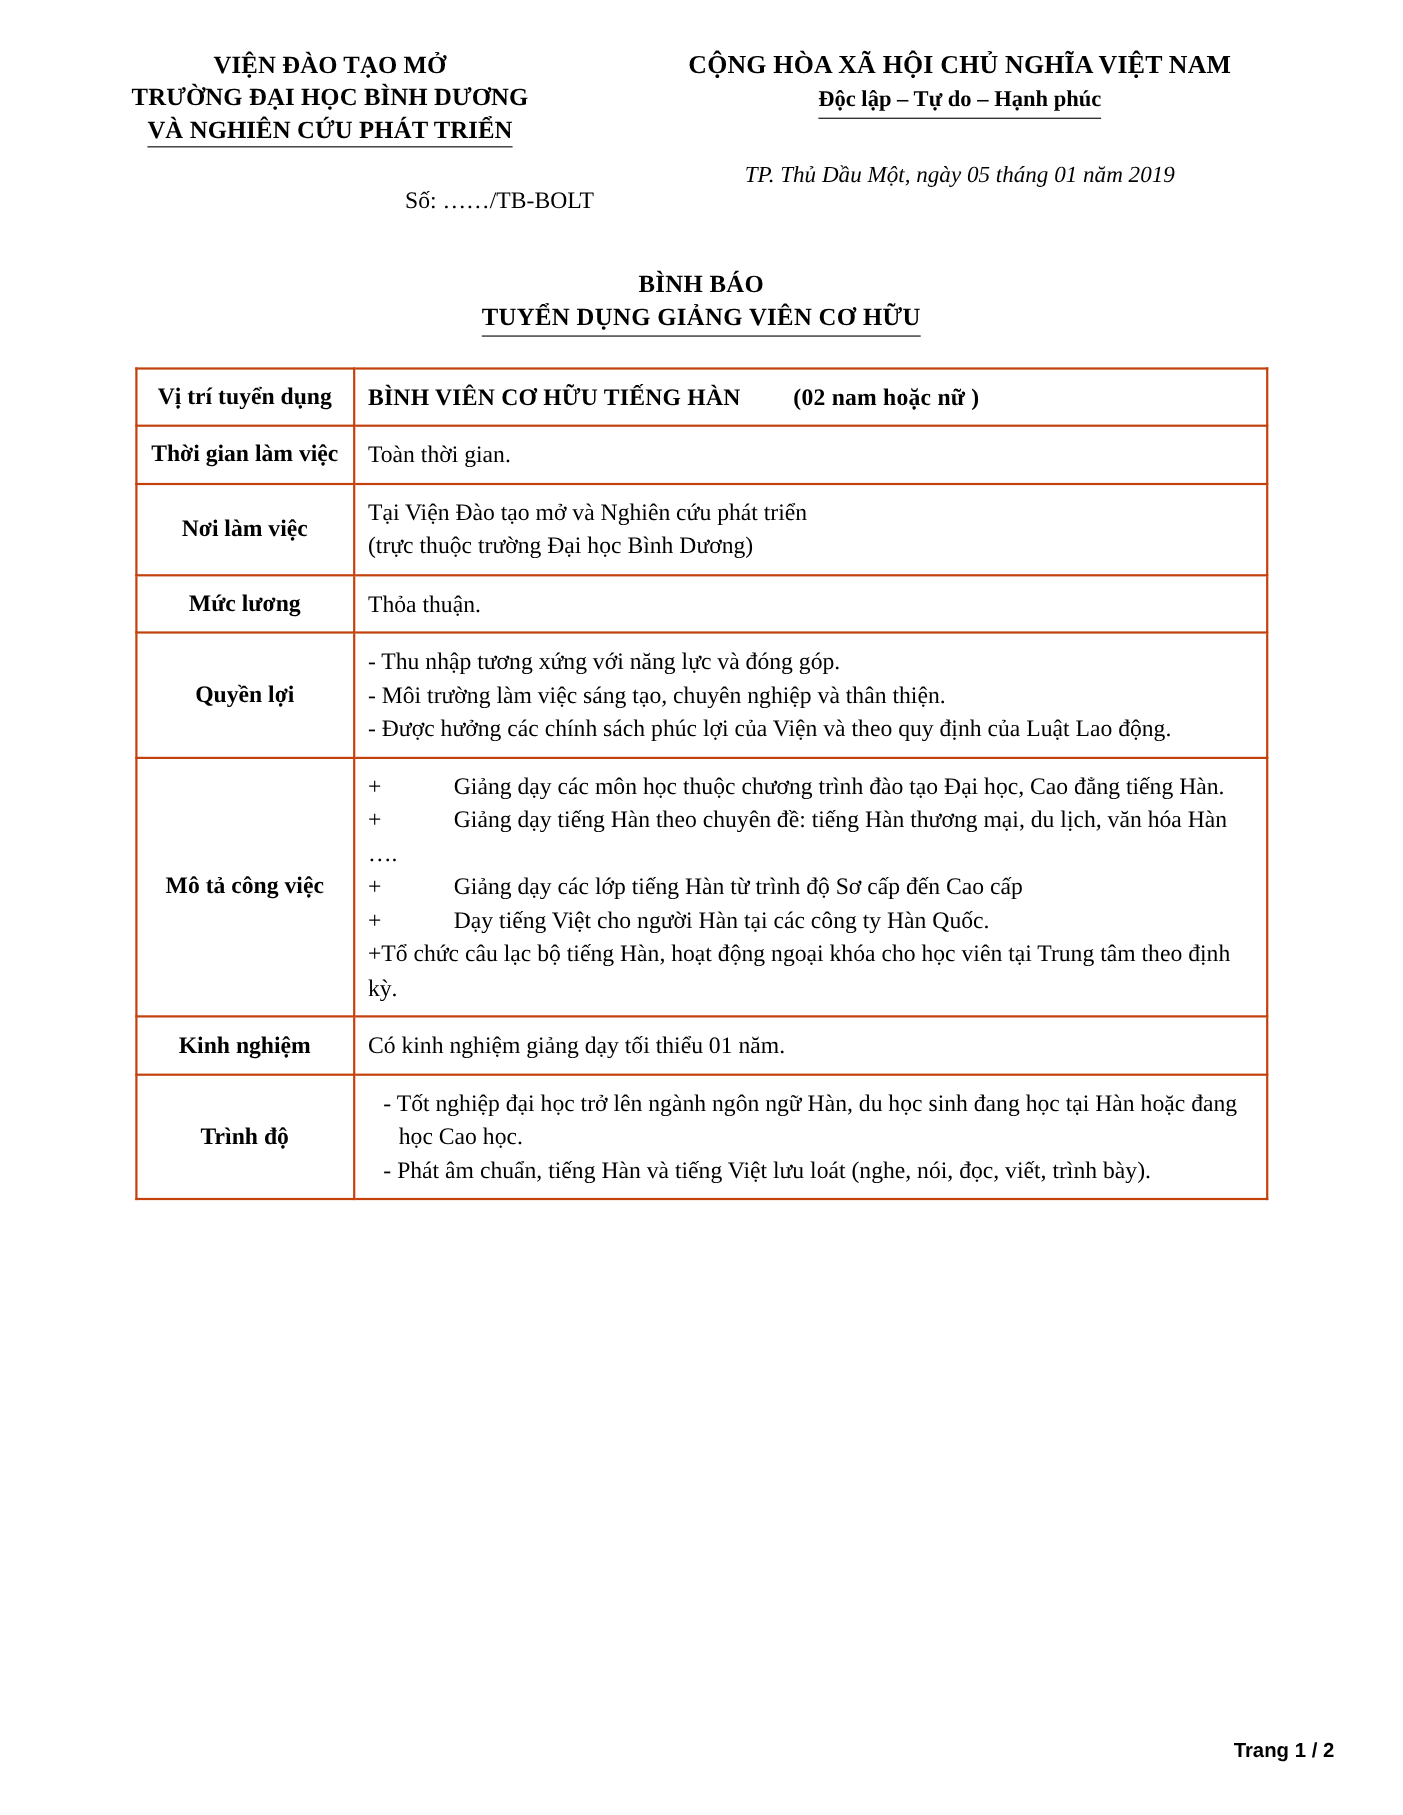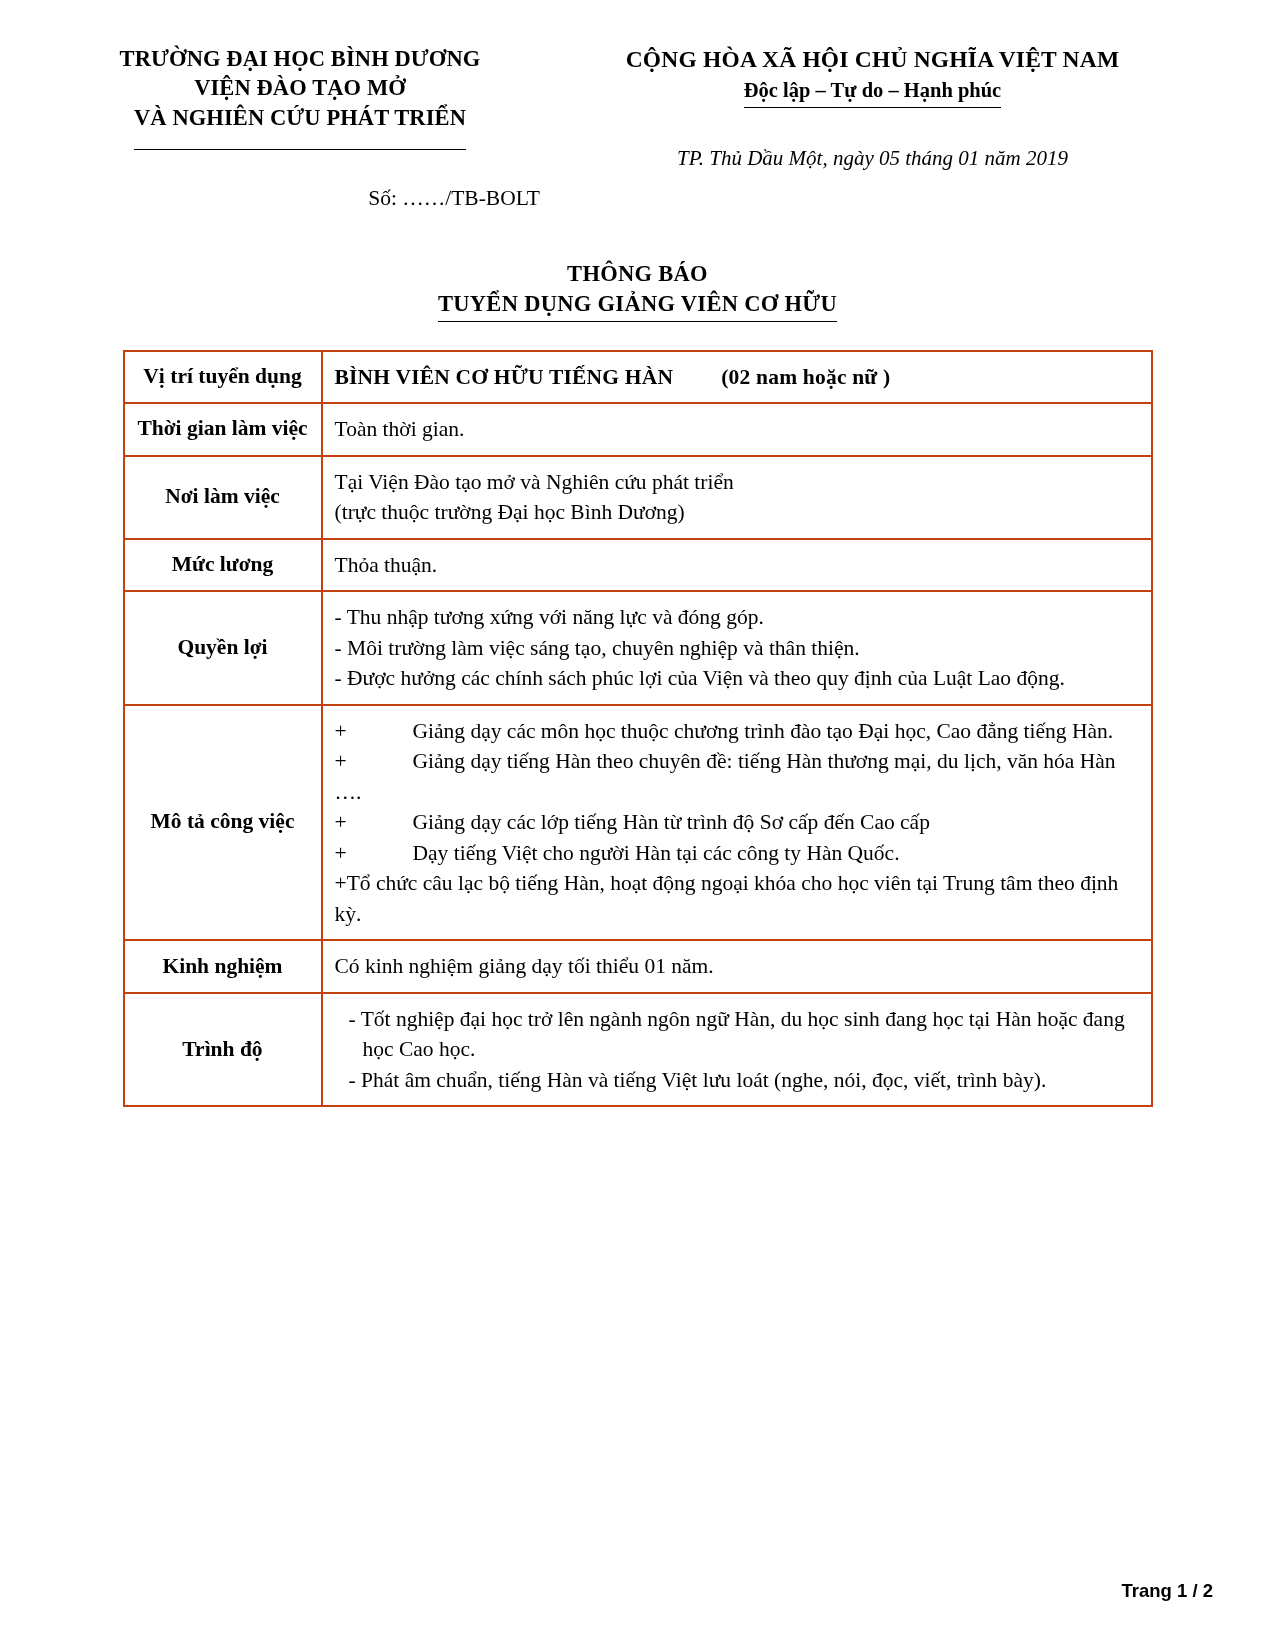--- a/index.html
+++ b/index.html
@@ -41,21 +41,21 @@
   }
   .org-line {
     font-size: 22.5px;
     font-weight: bold;
     line-height: 1.30;
     letter-spacing: 0.1px;
   }
   .org-line.underlined {
     display: inline-block;
     border-bottom: 1.6px solid #000;
-    padding-bottom: 17px;
+    padding-bottom: 1px;
   }
   .nation-line {
     font-size: 23.5px;
     font-weight: bold;
     line-height: 1.32;
     letter-spacing: 0.2px;
   }
   .motto-line {
     font-size: 20.5px;
     font-weight: bold;
@@ -161,38 +161,38 @@
     font-weight: bold;
   }
 </style>
 </head>
 <body>
 
 <div class="page">
 
   <div class="header">
     <div class="header-left">
+      <div class="org-line">VIỆN ĐÀO TẠO MỞ</div>
       <div class="org-line">TRƯỜNG ĐẠI HỌC BÌNH DƯƠNG</div>
-      <div class="org-line">VIỆN ĐÀO TẠO MỞ</div>
       <div>
         <span class="org-line underlined">VÀ NGHIÊN CỨU PHÁT TRIỂN</span>
       </div>
       <div class="so-line">Số: ……/TB-BOLT</div>
     </div>
     <div class="header-right">
       <div class="nation-line">CỘNG HÒA XÃ HỘI CHỦ NGHĨA VIỆT NAM</div>
       <div>
         <span class="motto-line">Độc lập – Tự do – Hạnh phúc</span>
       </div>
       <div class="date-line">TP. Thủ Dầu Một, ngày 05 tháng 01  năm 2019</div>
     </div>
   </div>
 
   <div class="title-block">
-    <div class="title-main">THÔNG BÁO</div>
+    <div class="title-main">BÌNH BÁO</div>
     <div>
       <span class="title-sub">TUYỂN DỤNG GIẢNG VIÊN CƠ HỮU</span>
     </div>
   </div>
 
   <table class="info">
     <tbody>
       <tr class="row-position">
         <td class="label">Vị trí tuyển dụng</td>
         <td class="value">

